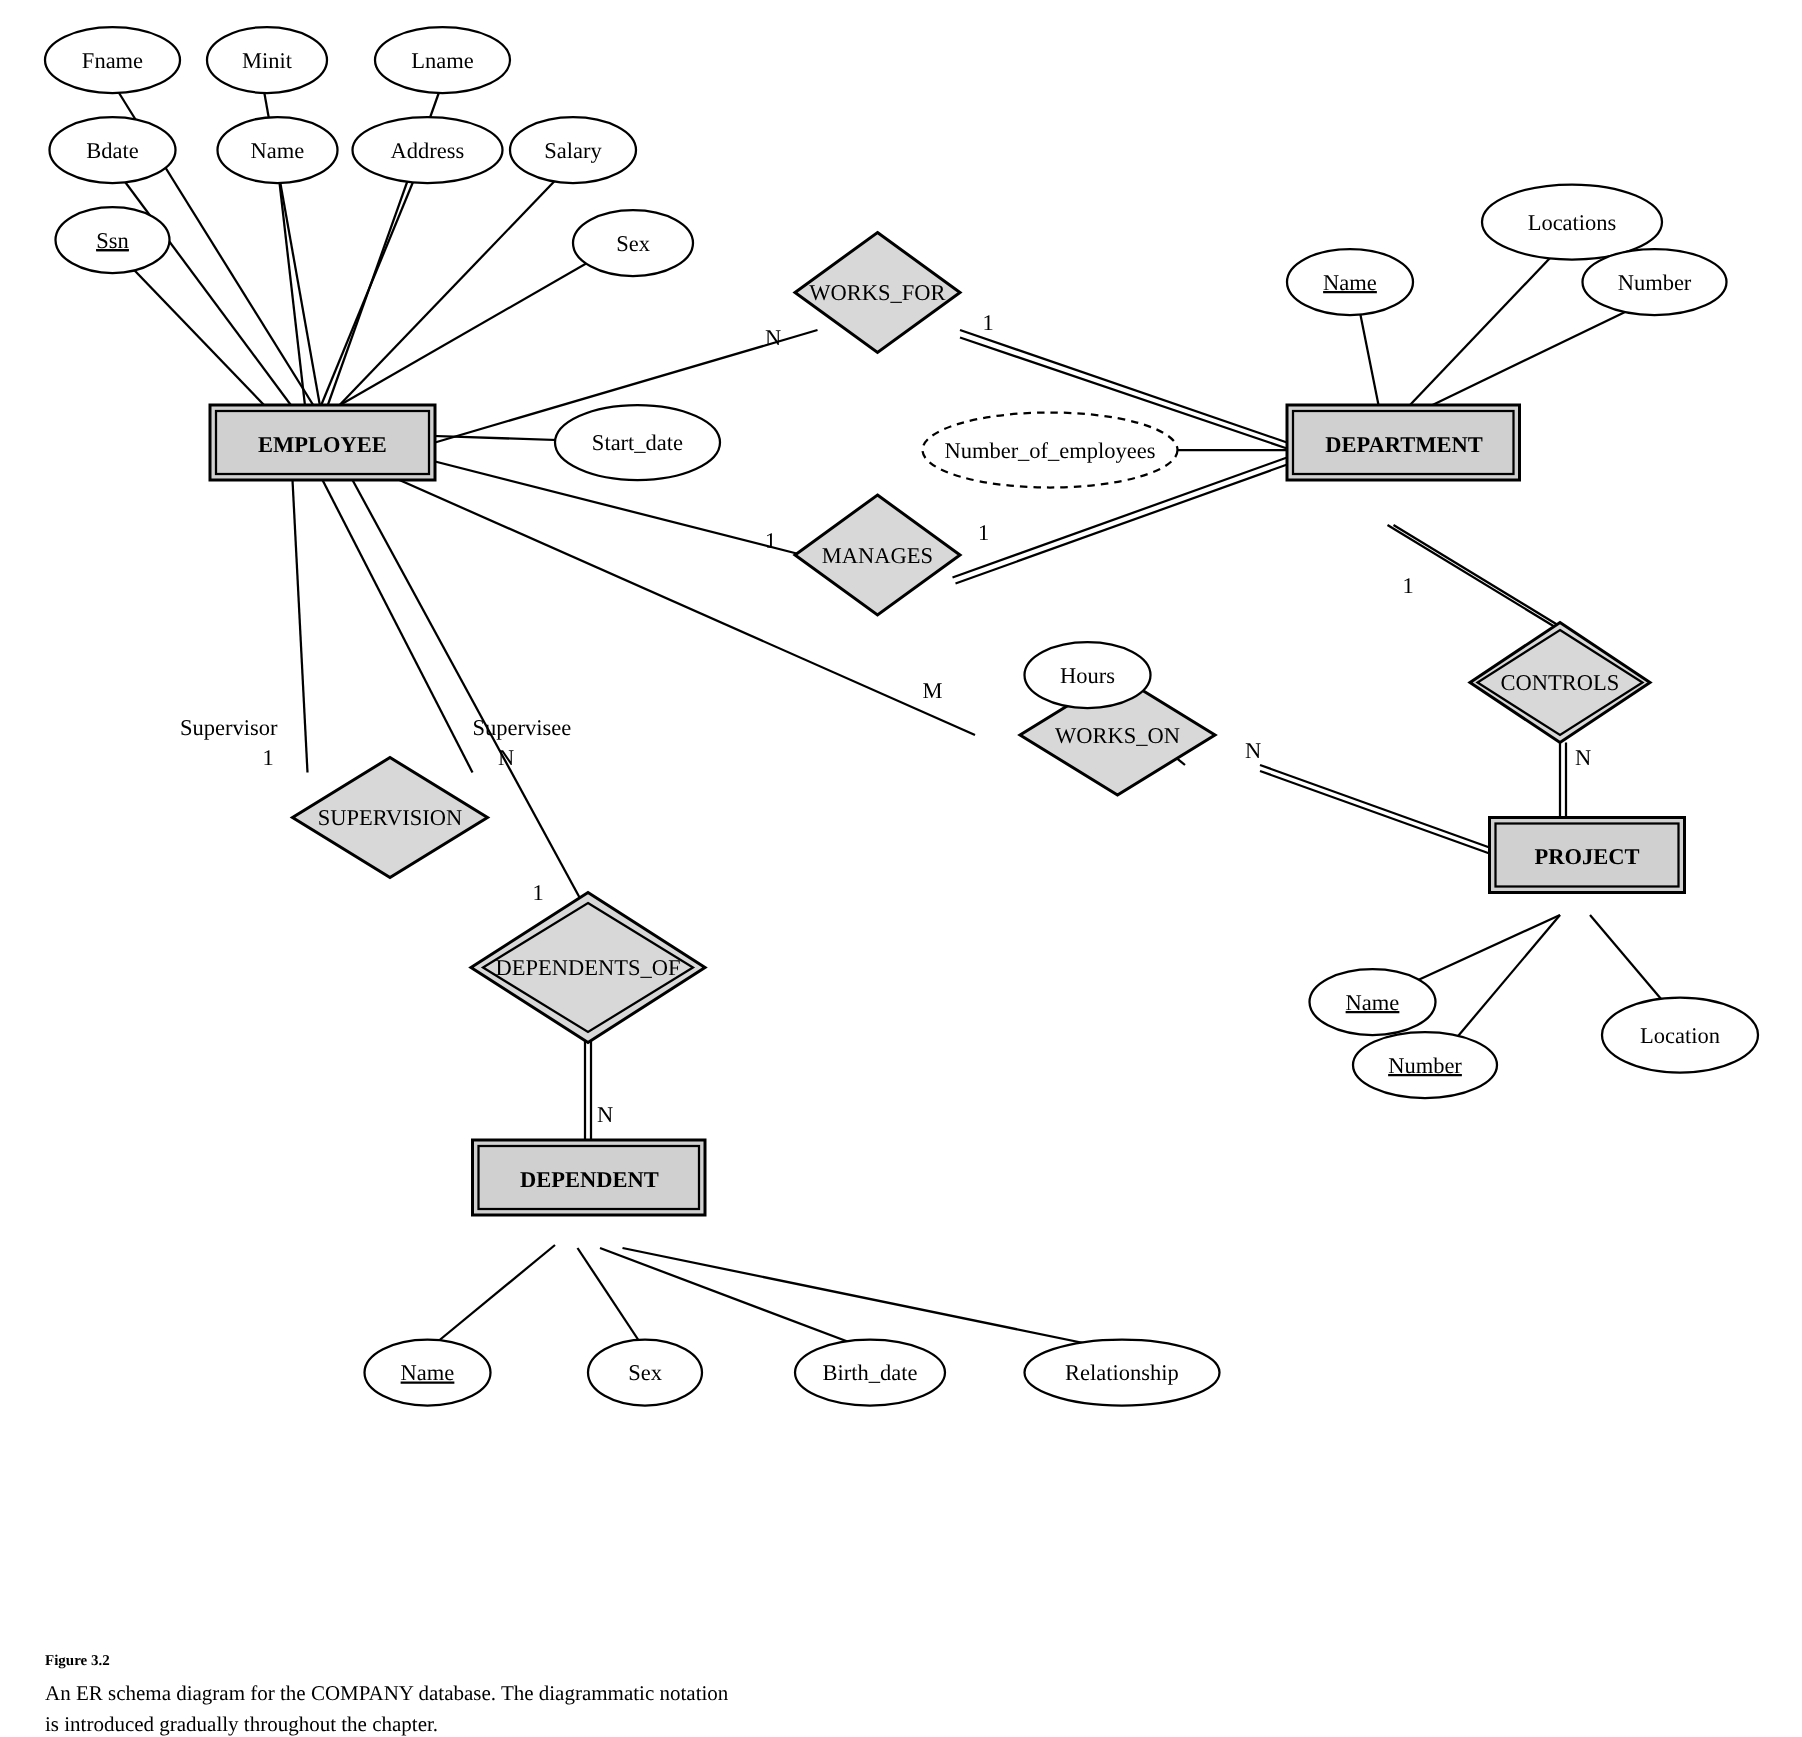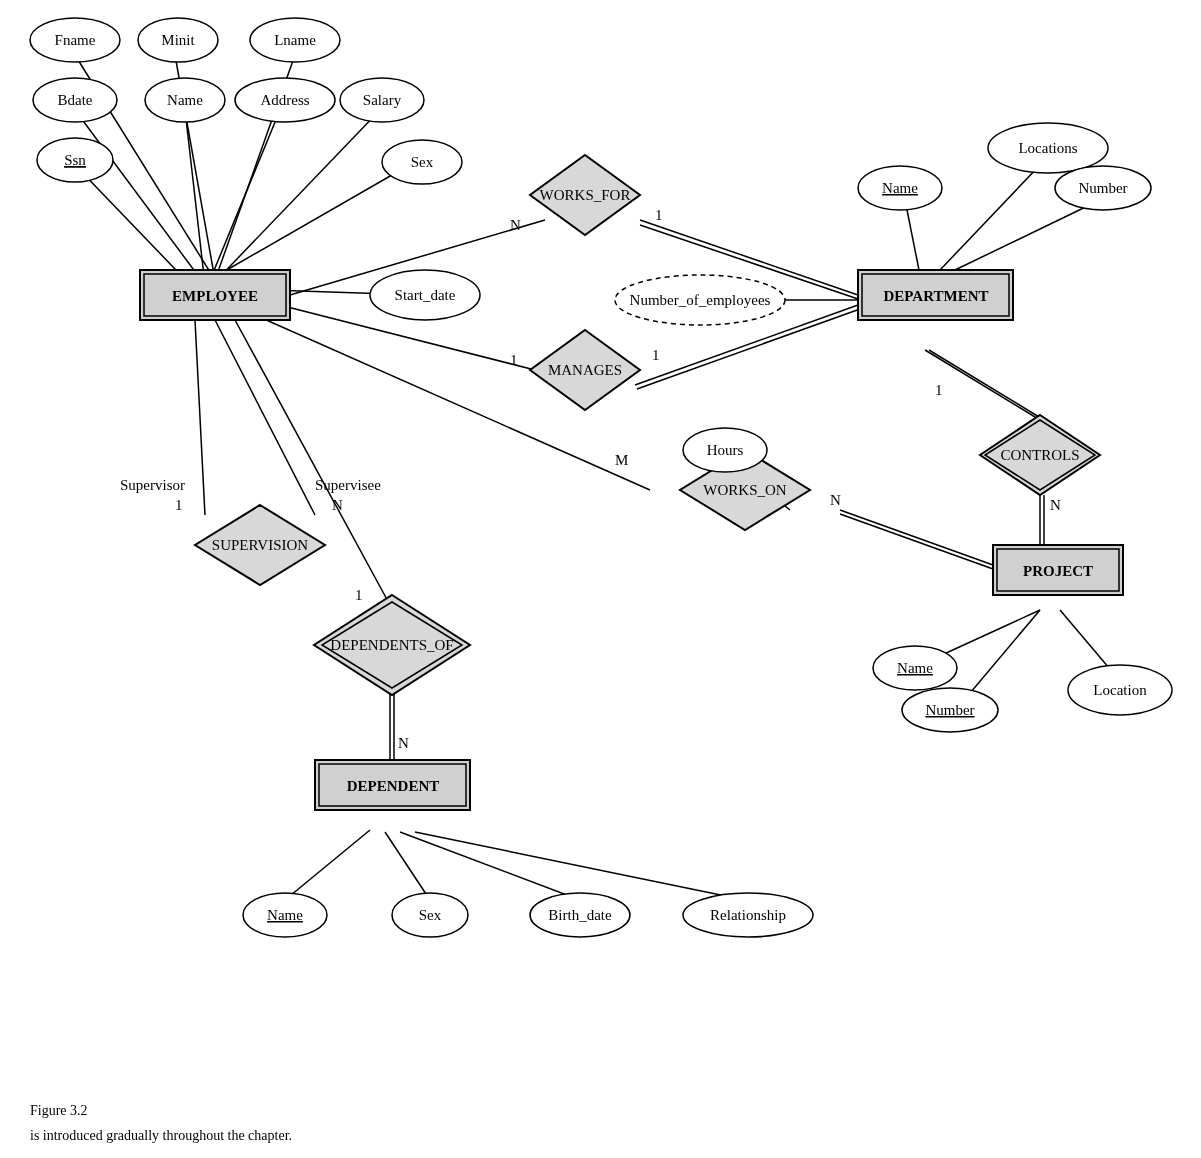--- a/index.html
+++ b/index.html
@@ -19,22 +19,22 @@
       height: 1090px;
     }
     
     .caption {
       padding: 10px 30px 10px 30px;
       font-size: 14px;
       line-height: 1.5;
     }
     
     .caption-title {
-      font-weight: normal;
-      font-size: 14px;
+      font-weight: bold;
+      font-size: 10px;
       margin-bottom: 4px;
     }
     
     .caption-text {
       font-size: 14px;
     }
   </style>
 </head>
 <body>
 
@@ -268,14 +268,15 @@
 
   <text x="355" y="600" class="label-text">1</text>
 
   <text x="398" y="748" class="label-text">N</text>
 
 </svg>
 </div>
 
 <div class="caption">
   <div class="caption-title">Figure 3.2</div>
+  <div class="caption-text">An ER schema diagram for the COMPANY database. The diagrammatic notation</div>
   <div class="caption-text">is introduced gradually throughout the chapter.</div>
 </div>
 
 </body></html>

